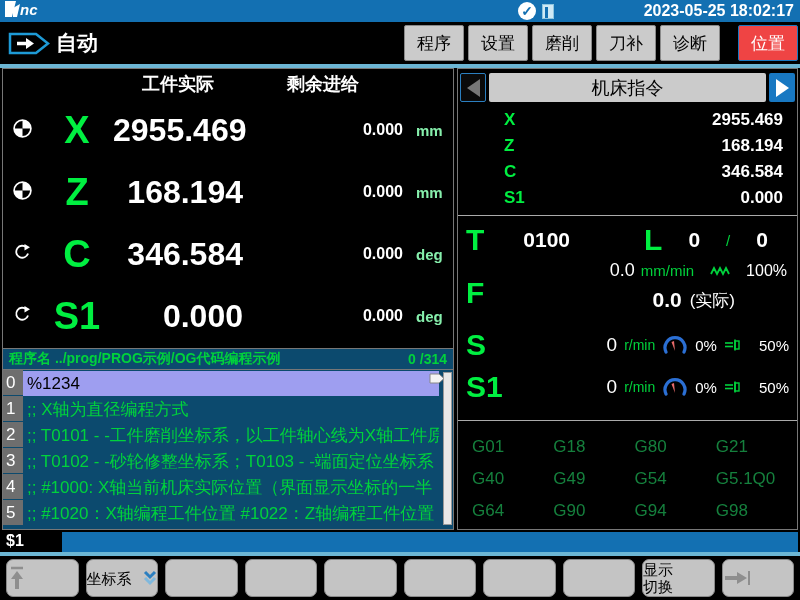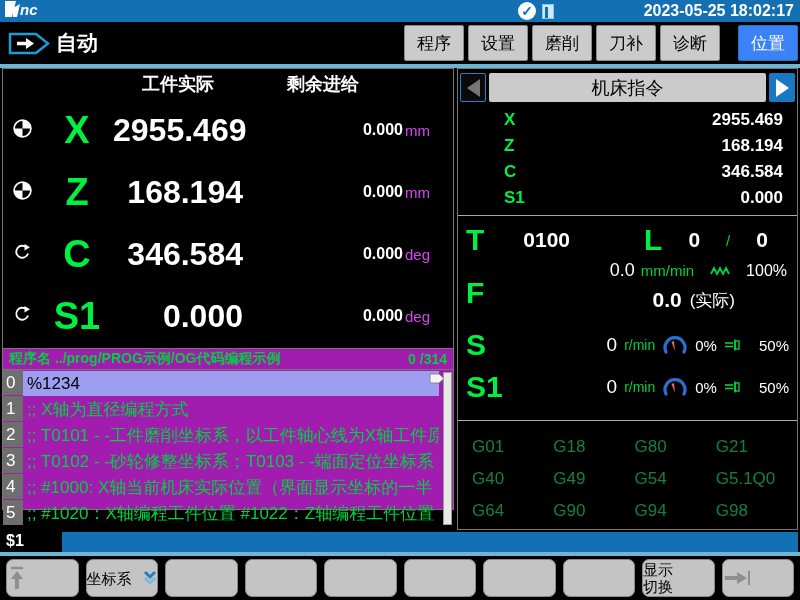--- a/index.html
+++ b/index.html
@@ -18,40 +18,40 @@
   #datetime { position:absolute; right:6px; top:0; line-height:22px; color:#fff;
     font-weight:bold; font-size:16px; }
 
   
   #toolbar { position:absolute; left:0; top:22px; width:800px; height:42px; background:#000; }
   #mode-badge { position:absolute; left:8px; top:10px; }
   #mode-label { position:absolute; left:56px; top:7px; color:#fff; font-size:21px; font-weight:bold; }
   .navtabs { position:absolute; right:2px; top:3px; display:flex; gap:4px; }
   .navtab { width:60px; height:36px; background:#cbcbcb; border:1px solid #8a8a8a; border-radius:2px;
     color:#000; font-size:17px; display:flex; align-items:center; justify-content:center; cursor:pointer; }
-  .navtab.active { background:#3b82f6; color:#fff; border-color:#1878c2; margin-left:14px; }
+  .navtab.active { background:#ef4444; color:#fff; border-color:#1878c2; margin-left:14px; }
 
   .cyan-strip { position:absolute; left:0; width:800px; height:4px; background:#6cb6d4; }
 
   
   #left-panel { position:absolute; left:2px; top:68px; width:452px; height:280px;
     background:#000; border:1px solid #777; border-bottom:none; }
   .pos-head { display:grid; grid-template-columns:38px 72px 130px 160px 50px; height:30px; align-items:center; }
   .pos-head .h1 { grid-column:3; text-align:center; color:#fff; font-weight:bold; font-size:18px; }
   .pos-head .h2 { grid-column:4; text-align:center; color:#fff; font-weight:bold; font-size:18px; }
   .axis-row { display:grid; grid-template-columns:38px 72px 130px 160px 50px; height:62px; align-items:center; }
   .axis-icon { text-align:center; }
   .axis-name { color:#00ef41; font-size:38px; font-weight:bold; text-align:center; line-height:1; }
   .axis-value { color:#fff; font-size:32px; font-weight:bold; text-align:right; }
   .axis-rem { color:#fff; font-size:16px; font-weight:bold; text-align:right; }
-  .axis-unit { color:#d946ef; font-size:15px; font-weight:normal; padding-left:2px; }
-
-  
-  #prog-panel { position:absolute; left:2px; top:348px; width:452px; height:162px;
-    background:#a21caf; border:1px solid #777; }
+  .axis-unit { color:#86efac; font-size:15px; font-weight:bold; padding-left:13px; }
+
+  
+  #prog-panel { position:absolute; left:2px; top:348px; width:452px; height:182px;
+    background:#0c4a6e; border:1px solid #777; }
   .prog-head { height:20px; display:flex; justify-content:space-between; align-items:center;
     padding:0 6px; color:#00d23c; font-weight:bold; font-size:14px; }
   .prog-list { position:relative; height:158px; border-top:1px solid #777; overflow:hidden; }
   .prog-line { display:flex; height:26px; align-items:center; }
   .line-no { width:20px; background:#6e6e6e; color:#fff; font-size:17px; text-align:left;
     padding-left:3px; height:25px; line-height:25px; margin-bottom:1px; flex:none; }
   .line-text { flex:1; color:#00d23c; font-size:17px; white-space:nowrap; overflow:hidden;
     padding-left:4px; height:25px; line-height:25px; margin-right:14px; }
   .line-text.selected { background:#9e9ef0; color:#000; }
   .prog-scrollbar { position:absolute; right:1px; top:2px; bottom:2px; width:9px;

